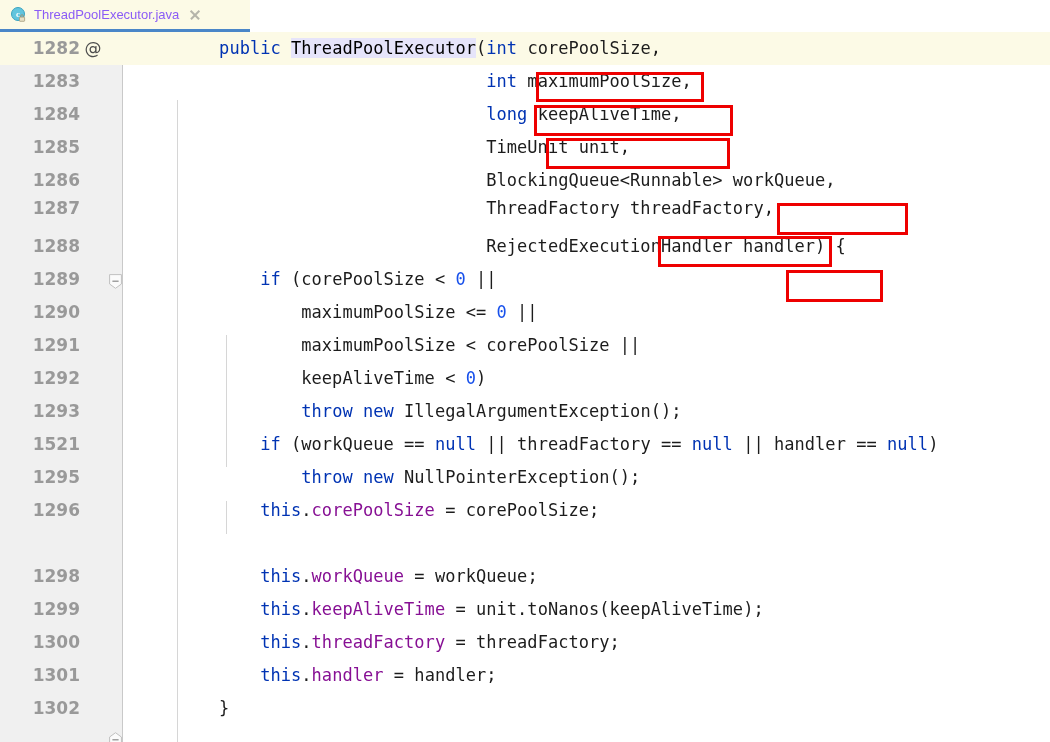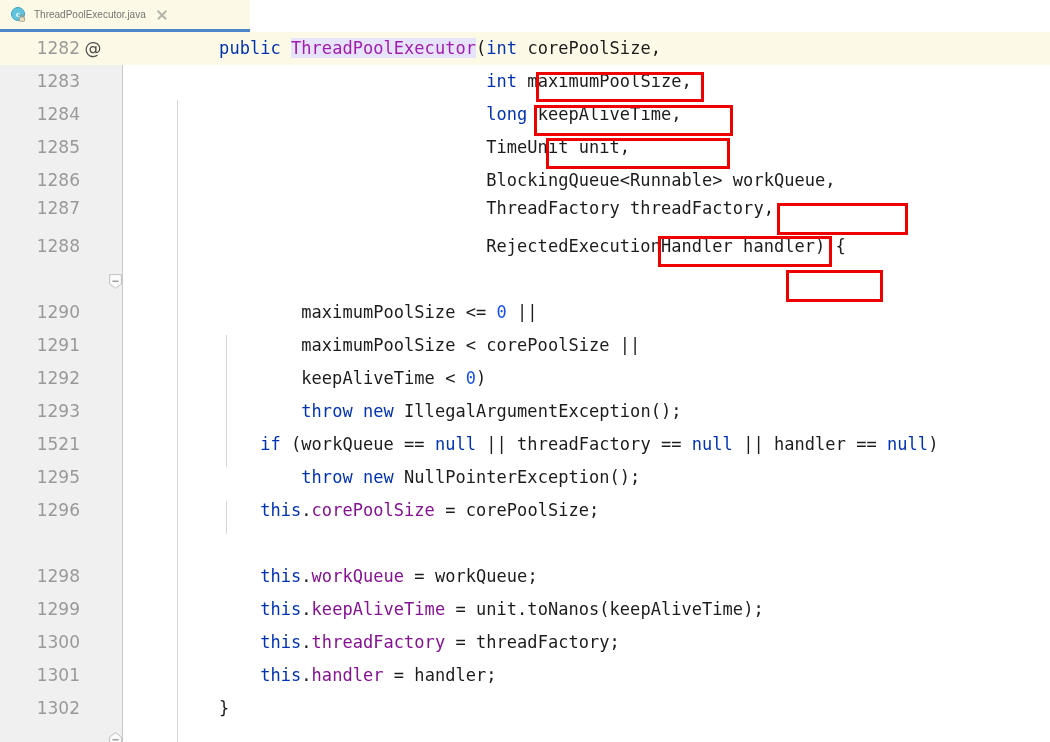--- a/index.html
+++ b/index.html
@@ -64,22 +64,22 @@
     text-align: center;
     font-weight: bold;
   }
   .tab-icon .lock {
     position: absolute;
     left: 8px; top: 7px;
     width: 7px; height: 8px;
   }
   .tab-title {
     font-family: "Liberation Sans", sans-serif;
-    font-size: 10px;
-    color: #737373;
+    font-size: 13px;
+    color: #8b5cf6;
     white-space: nowrap;
   }
   .tab-close {
     margin-left: 9px;
     width: 14px; height: 14px;
     position: relative;
     flex: 0 0 14px;
     opacity: .5;
   }
   .tab-close::before, .tab-close::after {
@@ -148,35 +148,36 @@
   }
   .lnum {
     position: absolute;
     left: 0; top: 0;
     width: 80px;
     text-align: right;
     font-family: "DejaVu Sans", sans-serif;
     font-size: 17px;
     line-height: 33px;
     color: #999999;
+    font-weight: bold;
   }
   .code {
     position: absolute;
     left: 178px; top: 0;
     font-family: "DejaVu Sans Mono", monospace;
     font-size: 17px;
     line-height: 33px;
     letter-spacing: 0.04px;
     white-space: pre;
     color: #1c1c1c;
   }
 
   
   .kw   { color: #0033b3; }
-  .type { color: #a21caf; }
+  .type { color: #000000; }
   .num  { color: #1750eb; }
   .fld  { color: #871094; }
   .pl   { color: #1c1c1c; }
   .hl-ident { background: #e6e4fa; }
 
   
   .ann-marker {
     position: absolute;
     left: 80px;
     width: 26px;
@@ -274,20 +275,24 @@
           <div class="code"><span class="pl">                              BlockingQueue&lt;Runnable&gt; workQueue,</span></div>
         </div>
         <div class="row" style="top: 160px;">
           <div class="lnum">1287</div>
           <div class="code"><span class="pl">                              ThreadFactory threadFactory,</span></div>
         </div>
         <div class="row" style="top: 198px;">
           <div class="lnum">1288</div>
           <div class="code"><span class="pl">                              RejectedExecutionHandler handler) {</span></div>
         </div>
+        <div class="row" style="top: 231px;">
+          <div class="lnum">1289</div>
+          <div class="code"><span class="pl">        </span><span class="kw">if</span><span class="pl"> (corePoolSize &lt; </span><span class="num">0</span><span class="pl"> ||</span></div>
+        </div>
         <div class="row" style="top: 264px;">
           <div class="lnum">1290</div>
           <div class="code"><span class="pl">            maximumPoolSize &lt;= </span><span class="num">0</span><span class="pl"> ||</span></div>
         </div>
         <div class="row" style="top: 297px;">
           <div class="lnum">1291</div>
           <div class="code"><span class="pl">            maximumPoolSize &lt; corePoolSize ||</span></div>
         </div>
         <div class="row" style="top: 330px;">
           <div class="lnum">1292</div>

